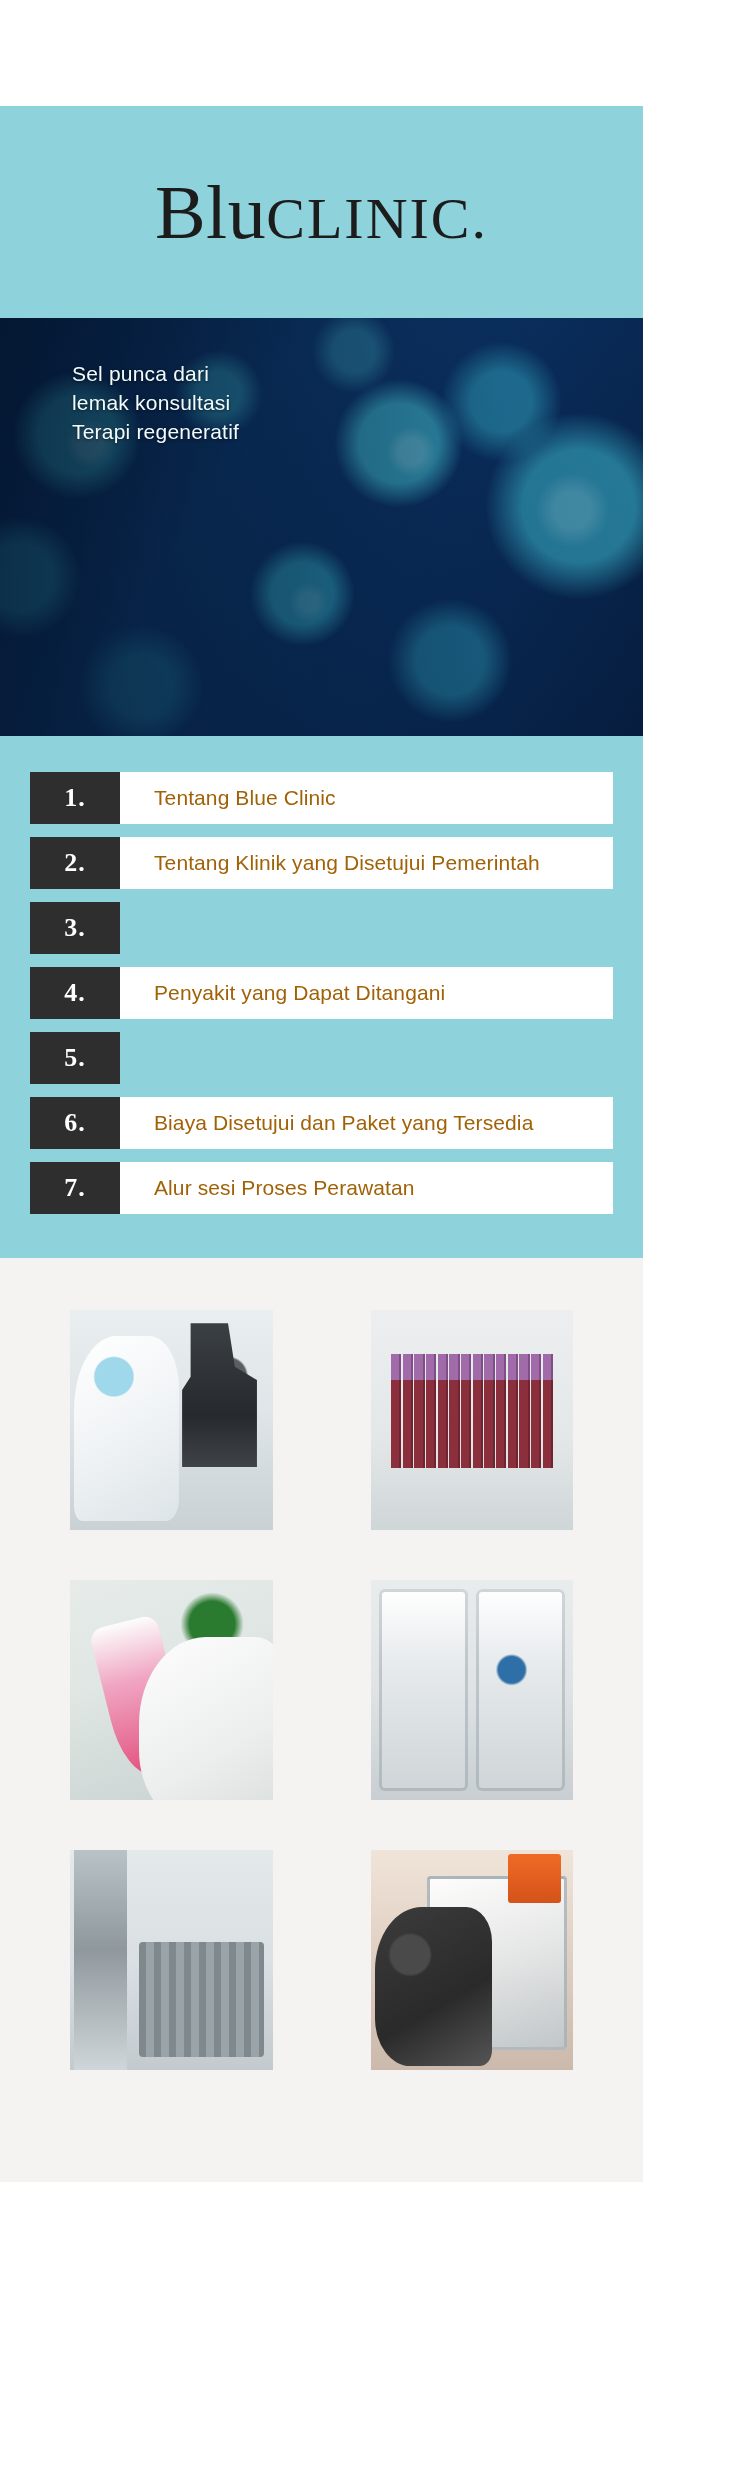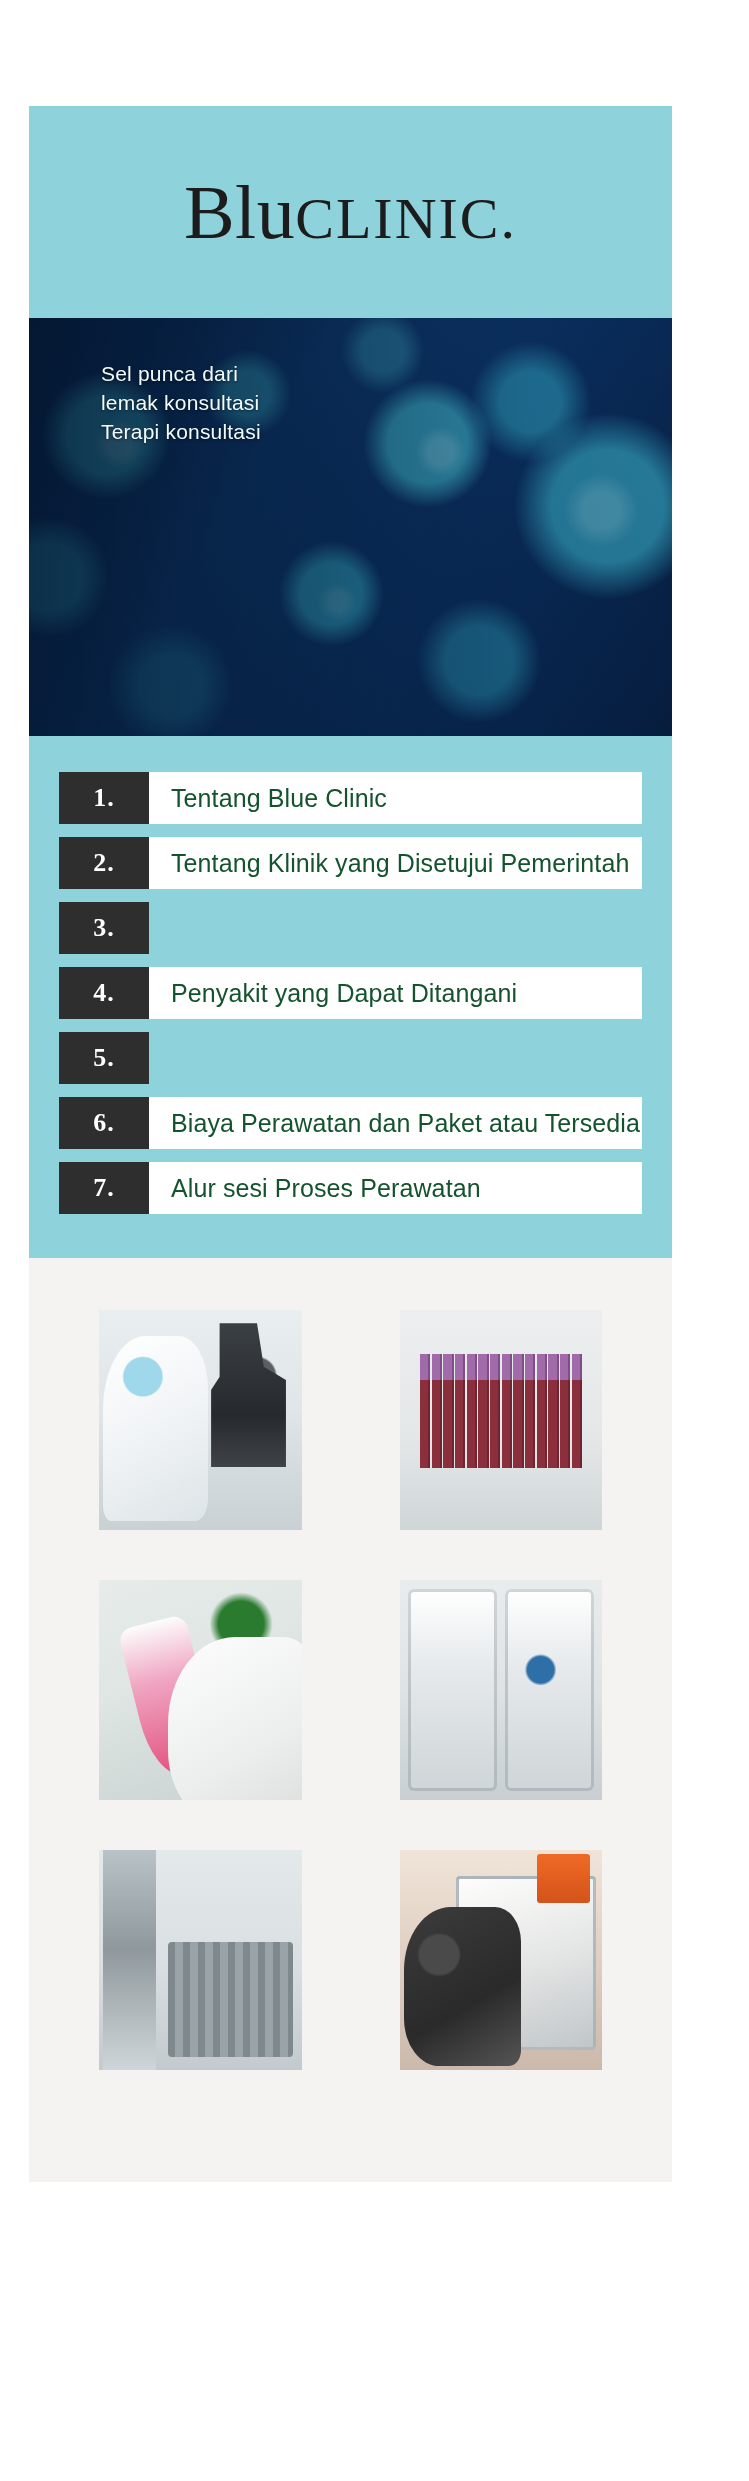--- a/index.html
+++ b/index.html
@@ -13,21 +13,20 @@
     min-height: 2481px;
     font-family: "Liberation Sans", sans-serif;
     -webkit-font-smoothing: antialiased;
   }
   .page {
     width: 643px;
     min-height: 2481px;
     background: #ffffff;
     position: relative;
     overflow: hidden;
-    margin-left: 29px;
   }
 
   
   .top-gap {
     height: 106px;
     background: #ffffff;
   }
 
   
   .logo-band {
@@ -139,23 +138,23 @@
     font-size: 26px;
     font-weight: 700;
     letter-spacing: 1px;
     flex: 0 0 90px;
   }
   .menu-label {
     flex: 1 1 auto;
     background: #ffffff;
     display: flex;
     align-items: center;
-    padding-left: 22px;
-    color: #14532d;
-    font-size: 25px;
+    padding-left: 34px;
+    color: #a16207;
+    font-size: 21px;
     letter-spacing: 0.1px;
   }
 
   
   .gallery {
     background: #f4f3f1;
     padding: 36px 30px 96px 30px;
   }
   .gallery-grid {
     display: grid;
@@ -336,21 +335,21 @@
     </div>
   </header>
 
   <section class="hero">
     <div class="hero-bg"></div>
     <div class="hero-shade"></div>
     <div class="hero-content">
       <p class="hero-kicker">
         <span>Sel punca dari</span><br>
         <span>lemak konsultasi</span><br>
-        <span>Terapi konsultasi</span>
+        <span>Terapi regeneratif</span>
       </p>
     </div>
   </section>
 
   <nav class="menu">
 
     <div class="menu-row">
       <div class="menu-num">1.</div>
       <div class="menu-label">Tentang Blue Clinic</div>
     </div>
@@ -368,21 +367,21 @@
       <div class="menu-num">4.</div>
       <div class="menu-label">Penyakit yang Dapat Ditangani</div>
     </div>
 
     <div class="menu-row">
       <div class="menu-num">5.</div>
     </div>
 
     <div class="menu-row">
       <div class="menu-num">6.</div>
-      <div class="menu-label">Biaya Perawatan dan Paket atau Tersedia</div>
+      <div class="menu-label">Biaya Disetujui dan Paket yang Tersedia</div>
     </div>
 
     <div class="menu-row">
       <div class="menu-num">7.</div>
       <div class="menu-label">Alur sesi Proses Perawatan</div>
     </div>
 
   </nav>
 
   <section class="gallery">

